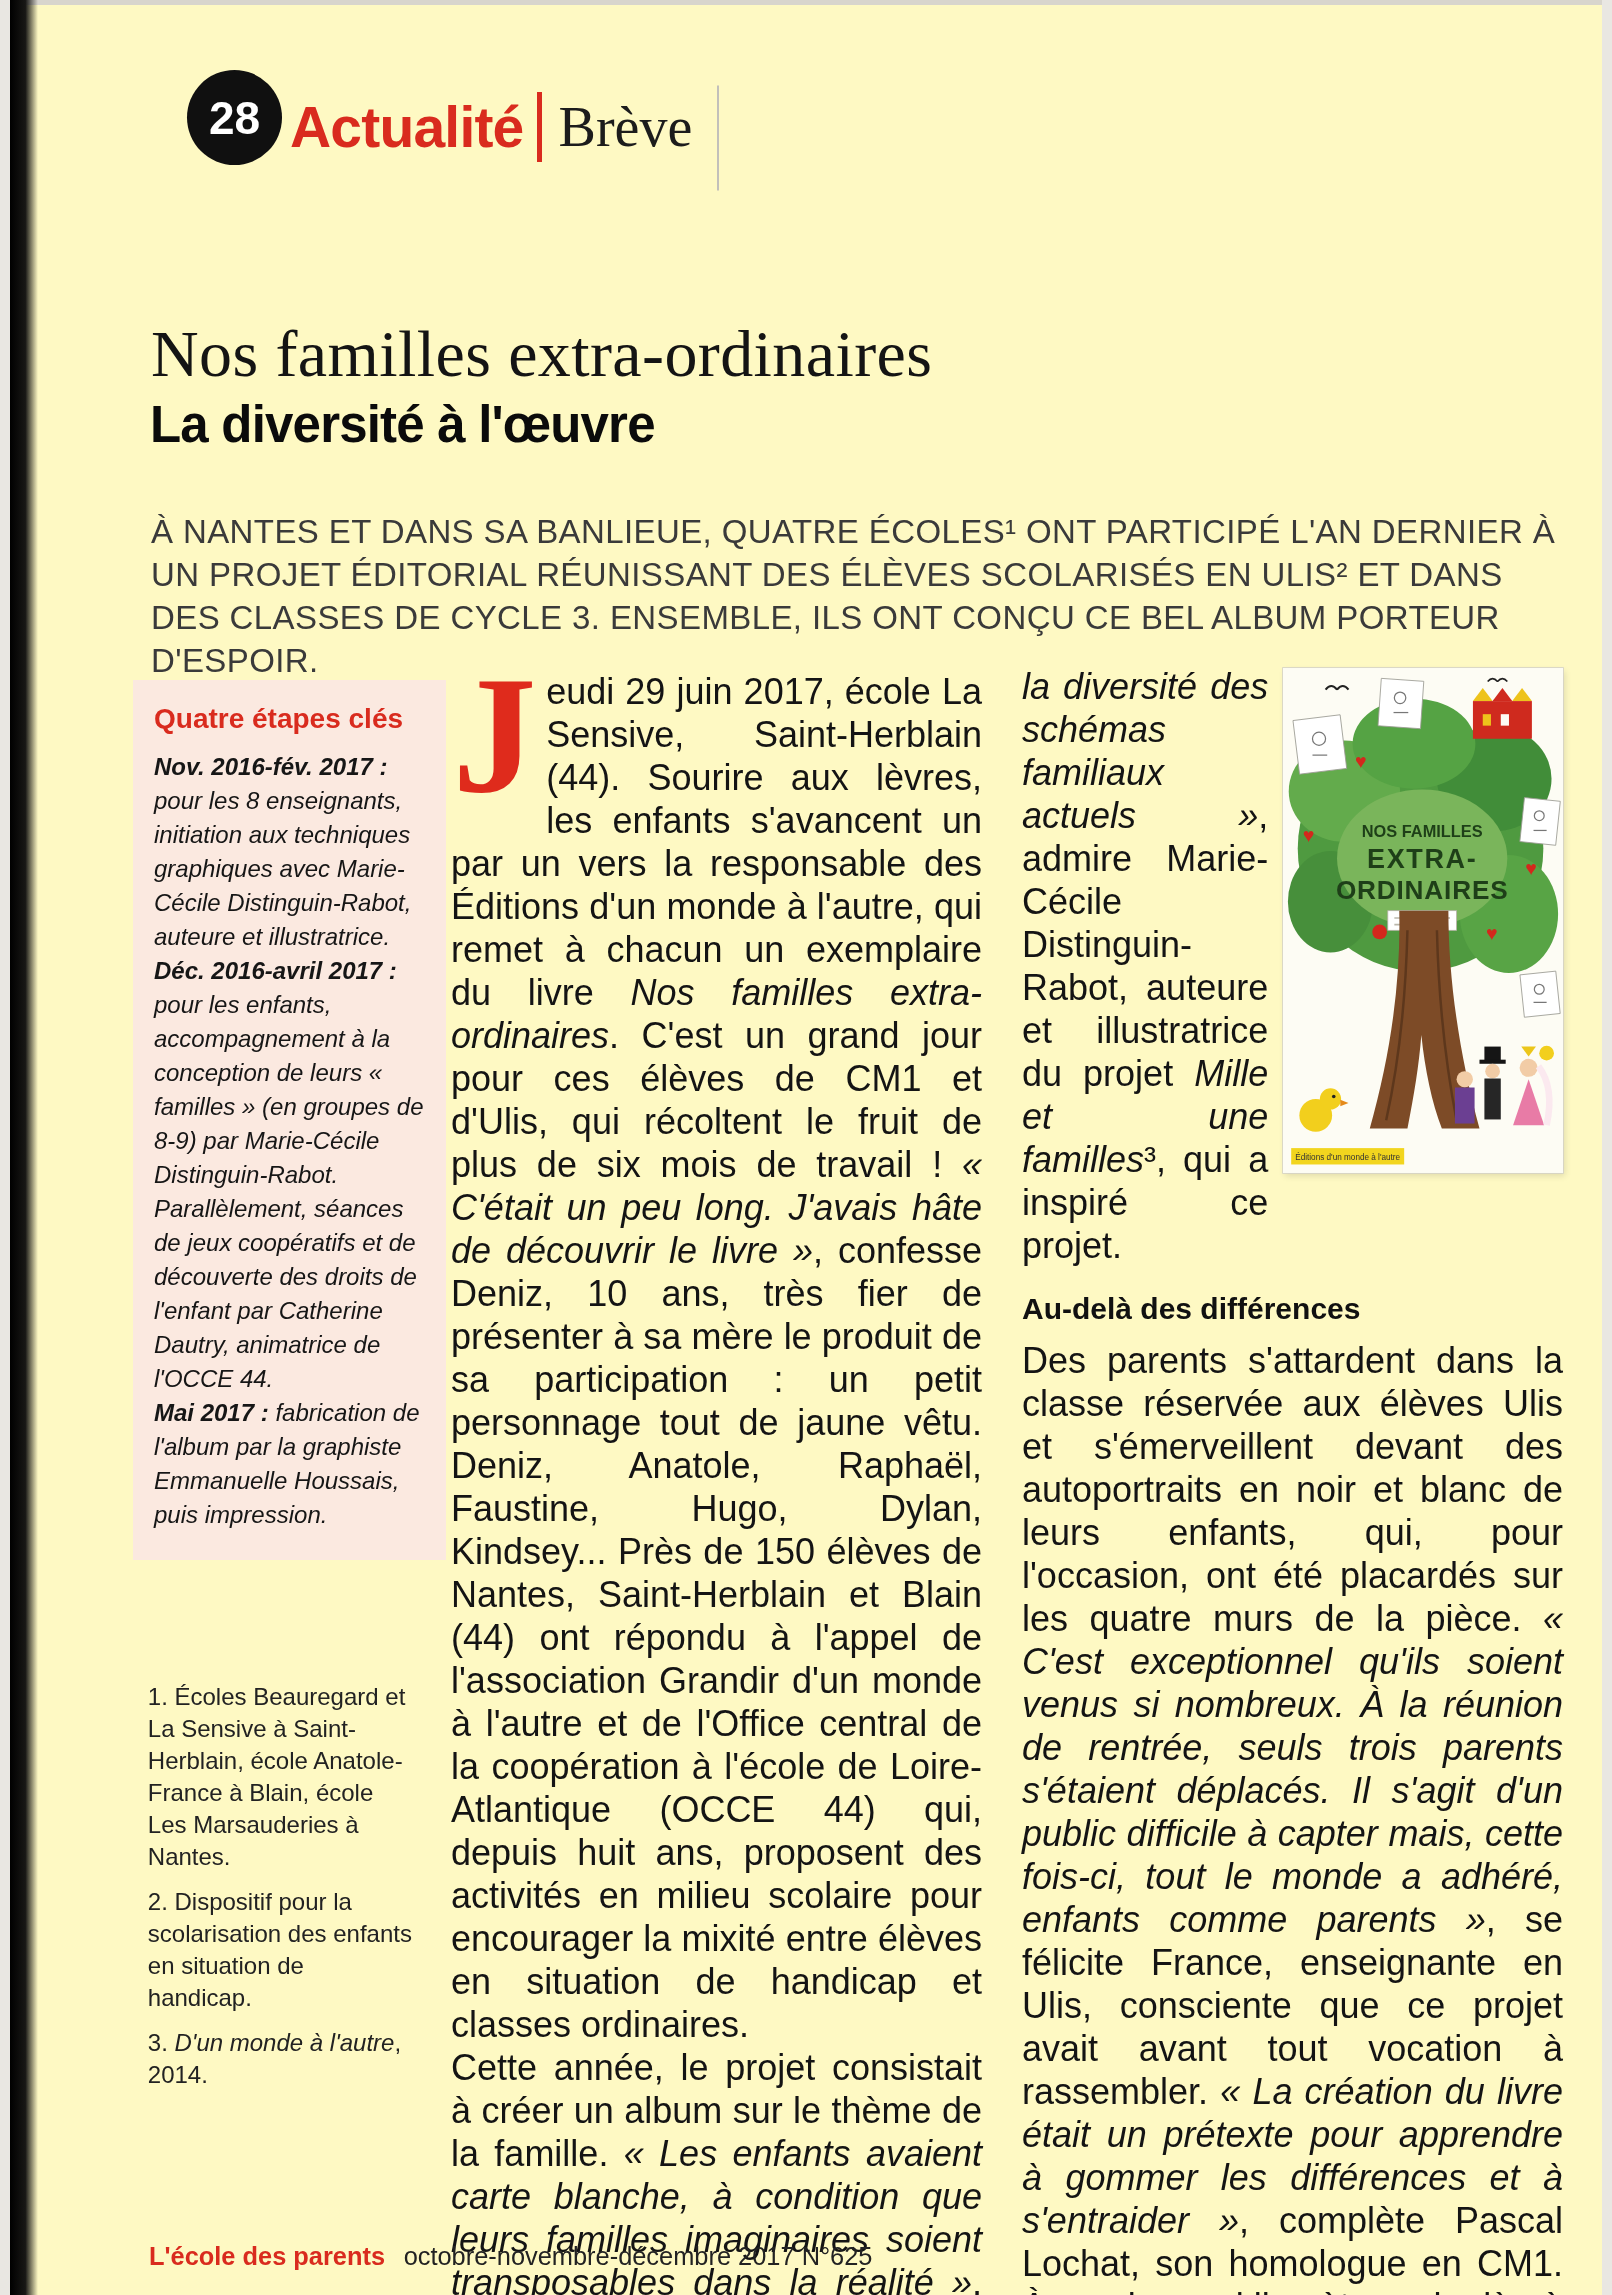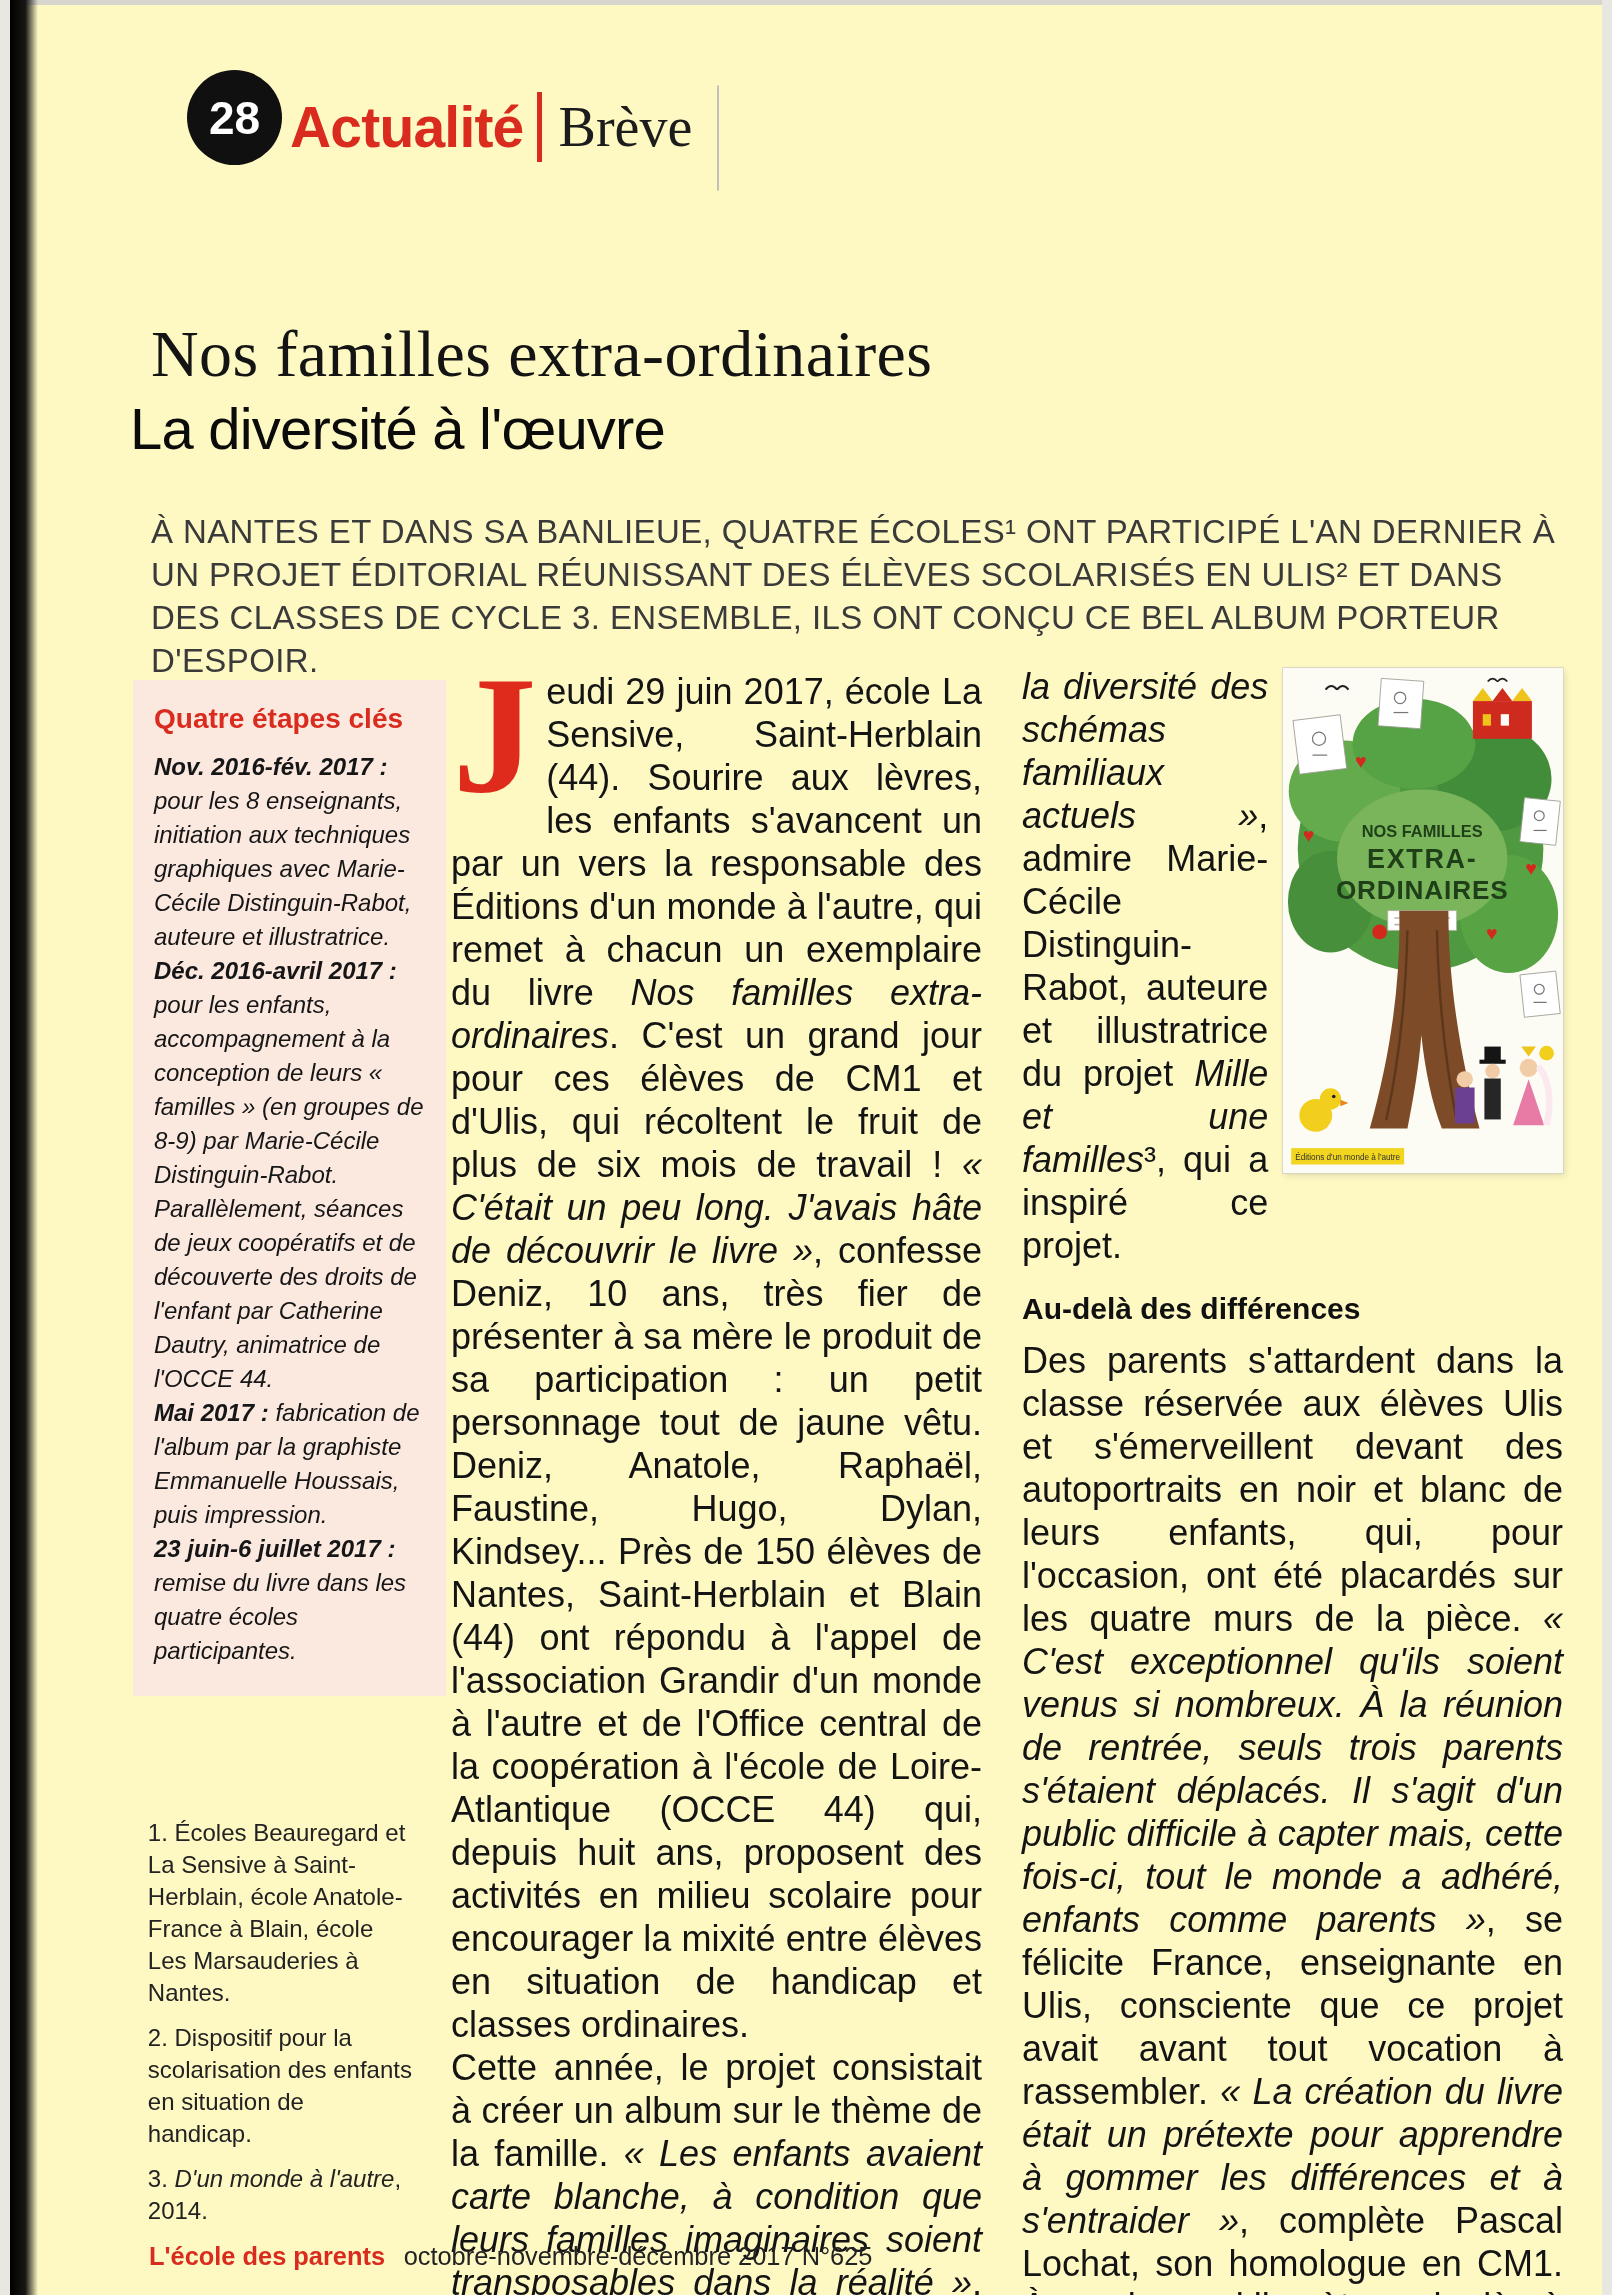--- a/index.html
+++ b/index.html
@@ -29,21 +29,21 @@
   .section-label { color:#d92b1e; font-size:57px; font-weight:800; letter-spacing:-0.8px; }
   .sep-red { width:5.7px; height:70px; background:#d92b1e; margin:0 16.4px 0 13px; }
   .subsection-label { font-family:"Liberation Serif", serif; font-size:56px; color:#1c1c1c; }
   .sep-gray { width:2.5px; height:105px; background:#c2c0ba; margin-left:24.6px; transform:translateY(11.5px); }
 
   .kicker {
     position:absolute; left:141px; top:316px; font-family:"Liberation Serif", serif;
     font-weight:400; font-size:66px; color:#141414; letter-spacing:0.4px;
   }
   .title {
-    position:absolute; left:120px; top:395px; font-size:58px; font-weight:400;
+    position:absolute; left:140px; top:395px; font-size:51px; font-weight:700;
     color:#0b0b0b; letter-spacing:-0.8px;
   }
   .standfirst {
     position:absolute; left:141px; top:510px; width:1421px;
     font-size:33px; line-height:43px; color:#3a3a3a; letter-spacing:0.4px;
   }
 
   
   .sidebar { position:absolute; left:123px; top:680px; width:313px; }
   .sidebar-box { background:#fbe9e0; padding:23px 19.7px 28px 21px; }
@@ -101,21 +101,20 @@
   <h2 class="kicker">Nos familles extra-ordinaires</h2>
   <h1 class="title">La diversité à l'œuvre</h1>
   <p class="standfirst">À NANTES ET DANS SA BANLIEUE, QUATRE ÉCOLES¹ ONT PARTICIPÉ L'AN DERNIER À UN PROJET ÉDITORIAL RÉUNISSANT DES ÉLÈVES SCOLARISÉS EN ULIS² ET DANS DES CLASSES DE CYCLE 3. ENSEMBLE, ILS ONT CONÇU CE BEL ALBUM PORTEUR D'ESPOIR.</p>
 
   <aside class="sidebar">
     <div class="sidebar-box">
       <h3>Quatre étapes clés</h3>
       <p class="step"><span class="bd">Nov. 2016-fév. 2017 : </span><span>pour les 8 enseignants, initiation aux techniques graphiques avec Marie-Cécile Distinguin-Rabot, auteure et illustratrice.</span></p>
       <p class="step"><span class="bd">Déc. 2016-avril 2017 : </span><span>pour les enfants, accompagnement à la conception de leurs « familles » (en groupes de 8-9) par Marie-Cécile Distinguin-Rabot. Parallèlement, séances de jeux coopératifs et de découverte des droits de l'enfant par Catherine Dautry, animatrice de l'OCCE 44.</span></p>
       <p class="step"><span class="bd">Mai 2017 : </span><span>fabrication de l'album par la graphiste Emmanuelle Houssais, puis impression.</span></p>
-      <p class="step"><span class="bd">23 juin-6 juillet 2017 : </span><span>remise du livre dans les quatre écoles participantes.</span></p>
     </div>
     <div class="footnotes">
       <p><span>1. Écoles Beauregard et La Sensive à Saint-Herblain, école Anatole-France à Blain, école Les Marsauderies à Nantes.</span></p>
       <p><span>2. Dispositif pour la scolarisation des enfants en situation de handicap.</span></p>
       <p><span>3. </span><span class="it">D'un monde à l'autre</span><span>, 2014.</span></p>
     </div>
   </aside>
 
   <section class="col-mid">
     <span class="dropcap">J</span>

